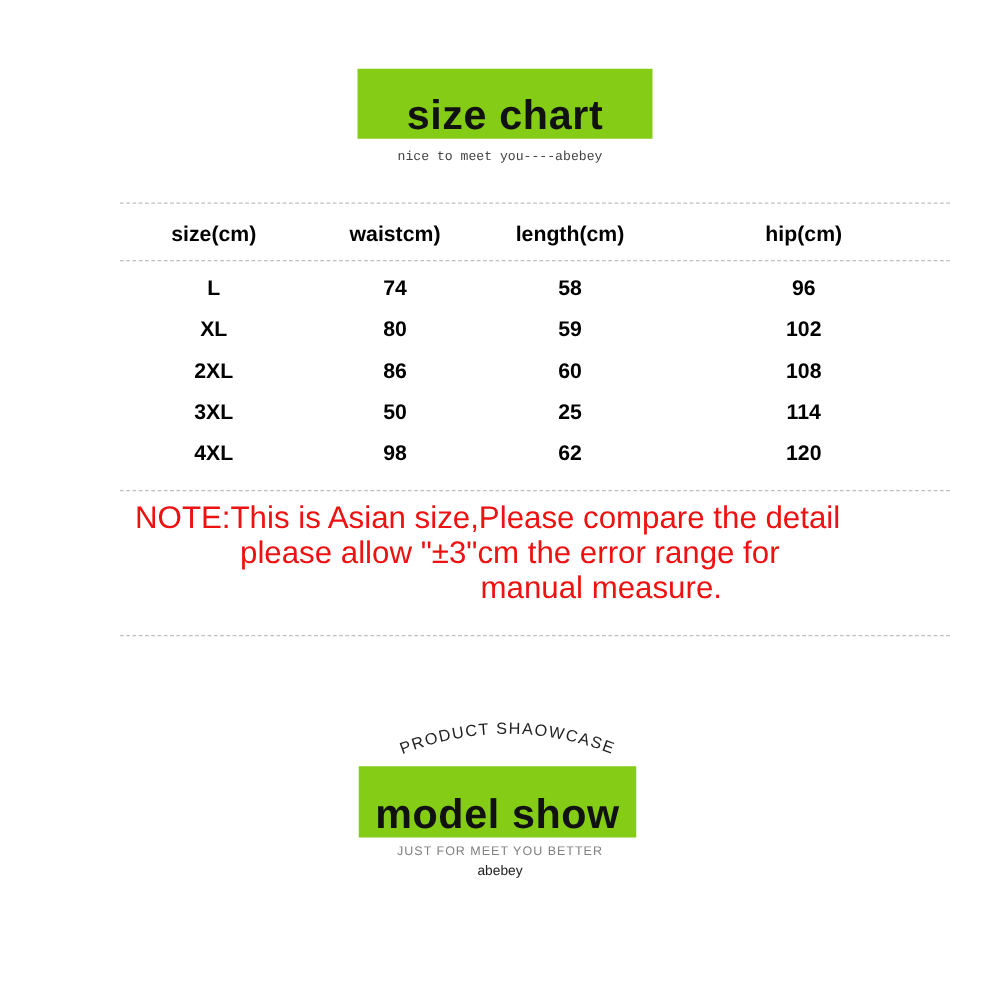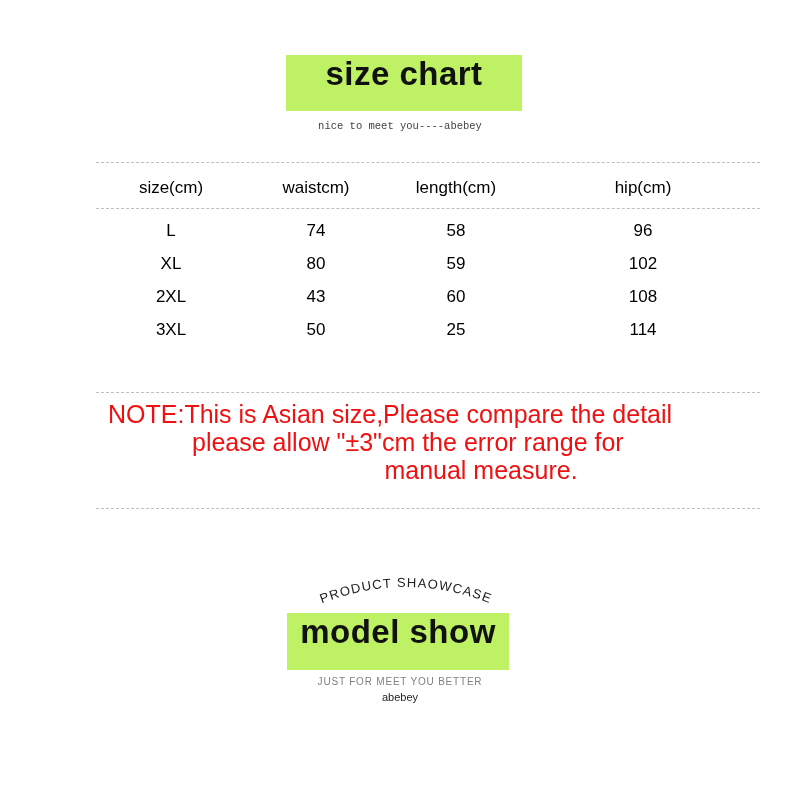--- a/index.html
+++ b/index.html
@@ -17,23 +17,23 @@
 
   .page {
     position: relative;
     width: 800px;
     height: 800px;
   }
 
   
   .banner {
     position: absolute;
-    background: #bef264;
+    background: #84cc16;
     display: flex;
-    align-items: flex-start;
+    align-items: flex-end;
     justify-content: center;
   }
   .banner-title {
     font-size: 33px;
     font-weight: bold;
     color: #111111;
     letter-spacing: 0.5px;
     white-space: nowrap;
   }
 
@@ -95,21 +95,21 @@
   #size-table {
     position: absolute;
     left: 96px;
     top: 168px;
     width: 664px;
     border-collapse: collapse;
     table-layout: fixed;
   }
   #size-table th,
   #size-table td {
-    font-weight: normal;
+    font-weight: bold;
     font-size: 17px;
     color: #000000;
     text-align: center;
     padding: 0;
     border: none;
   }
   #size-table thead th {
     height: 40px;
     vertical-align: middle;
   }
@@ -199,29 +199,35 @@
         <td>96</td>
       </tr>
       <tr>
         <td>XL</td>
         <td>80</td>
         <td>59</td>
         <td>102</td>
       </tr>
       <tr>
         <td>2XL</td>
-        <td>43</td>
+        <td>86</td>
         <td>60</td>
         <td>108</td>
       </tr>
       <tr>
         <td>3XL</td>
         <td>50</td>
         <td>25</td>
         <td>114</td>
+      </tr>
+      <tr>
+        <td>4XL</td>
+        <td>98</td>
+        <td>62</td>
+        <td>120</td>
       </tr>
     </tbody>
   </table>
 
   <div id="note-block">
     <div id="note-line-1">NOTE:This is Asian size,Please compare the detail</div>
     <div id="note-line-3">please allow "±3"cm the error range for</div>
     <div id="note-line-4">manual measure.</div>
   </div>
 

